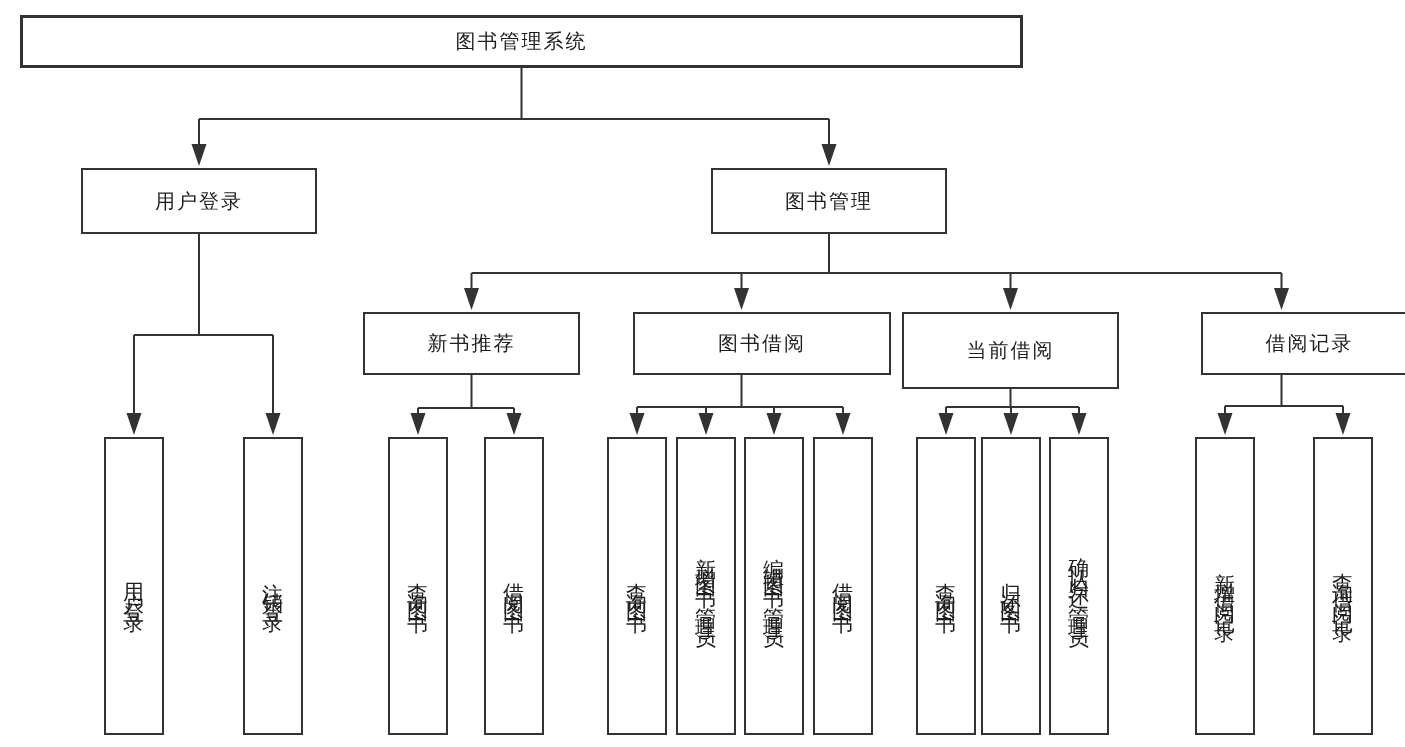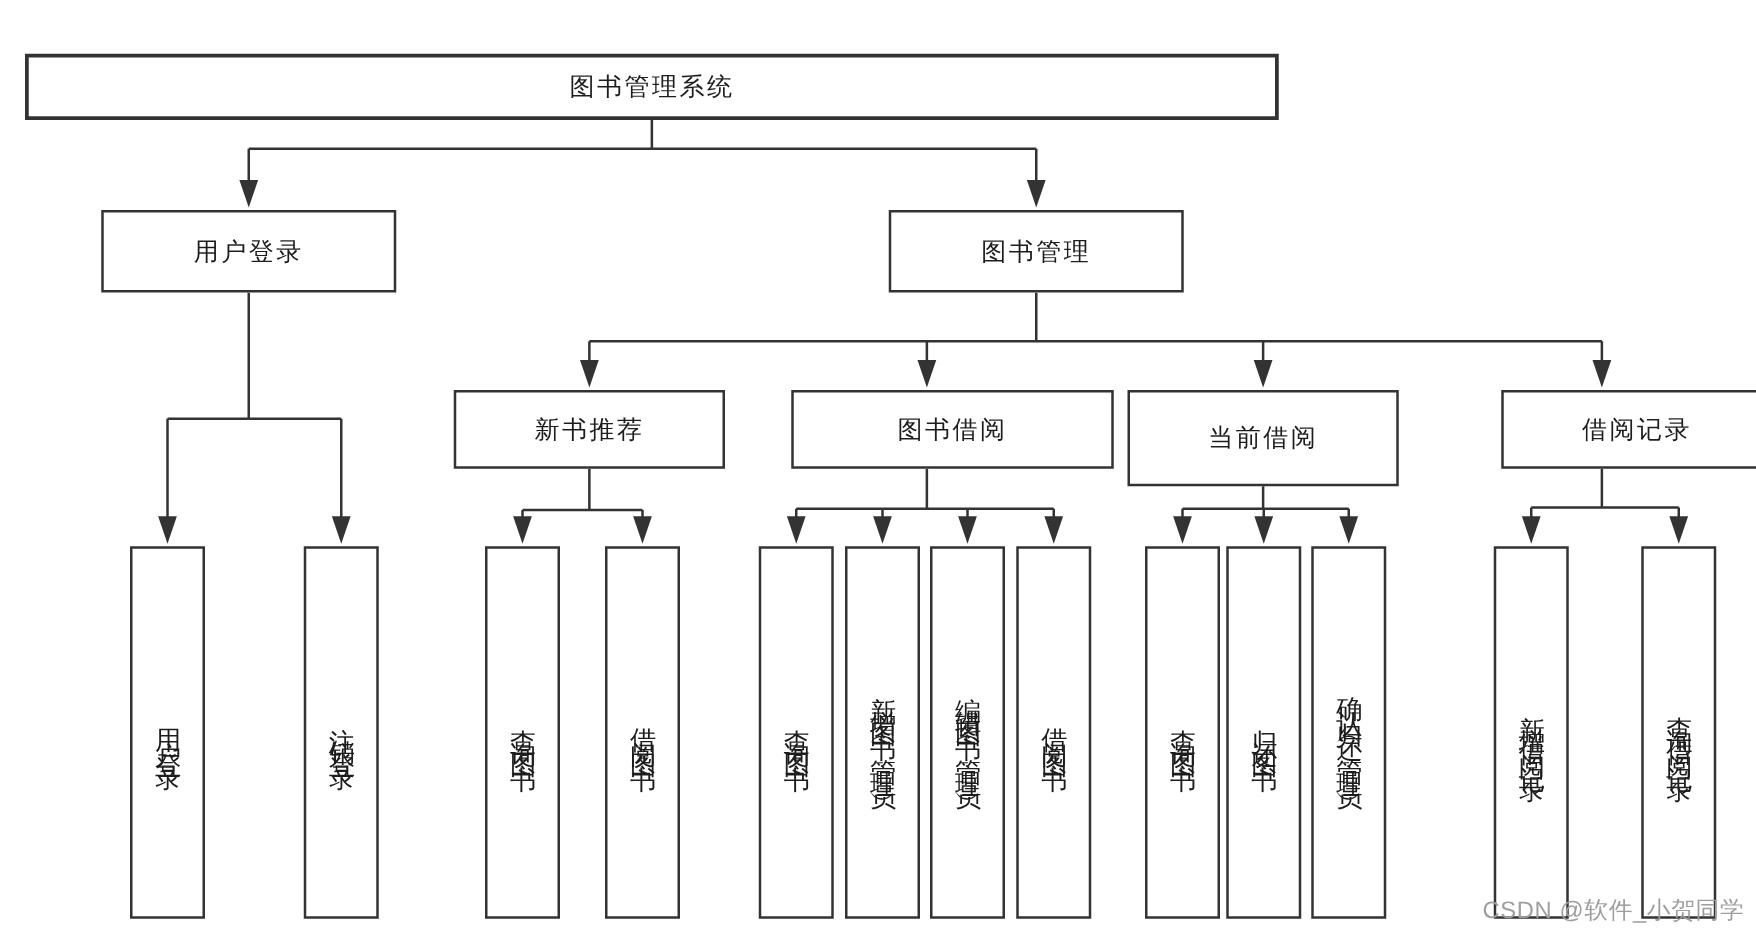--- a/index.html
+++ b/index.html
@@ -7,21 +7,21 @@
     position:relative;width:1405px;height:747px;background:#ffffff;
     font-family:"Liberation Sans", sans-serif;overflow:hidden;
   }
   .connector-layer{position:absolute;left:0;top:0;width:1405px;height:747px;pointer-events:none;}
   .box{
     position:absolute;box-sizing:border-box;background:#ffffff;
     border:2px solid #333333;color:#1d1d1d;
     display:flex;align-items:center;justify-content:center;
     font-size:20px;letter-spacing:2px;text-align:center;
   }
-  .root{border-width:3px;margin-top:28px;}
+  .root{border-width:3px;}
   .leaf{
     writing-mode:vertical-rl;text-orientation:mixed;
     font-size:21px;letter-spacing:10px;line-height:1;
   }
   .watermark{
     position:absolute;left:1186px;top:715px;width:215px;
     color:#9e9e9e;font-size:19px;letter-spacing:0.5px;white-space:nowrap;
     z-index:5;
   }
 </style>
@@ -91,15 +91,14 @@
   <div class="box leaf" style="left:744px;top:437px;width:60px;height:298px">编辑图书（管理员）</div>
   <div class="box leaf" style="left:813px;top:437px;width:60px;height:298px">借阅图书</div>
 
   <div class="box leaf" style="left:916px;top:437px;width:60px;height:298px">查询图书</div>
   <div class="box leaf" style="left:981px;top:437px;width:60px;height:298px">归还图书</div>
   <div class="box leaf" style="left:1049px;top:437px;width:60px;height:298px">确认归还（管理员）</div>
 
   <div class="box leaf" style="left:1195px;top:437px;width:60px;height:298px">新增借阅记录</div>
   <div class="box leaf" style="left:1313px;top:437px;width:60px;height:298px">查询借阅记录</div>
 
-  <div class="watermark">CSDN @软件_小贺同学</div>
 
 </div>
 
 </body></html>

